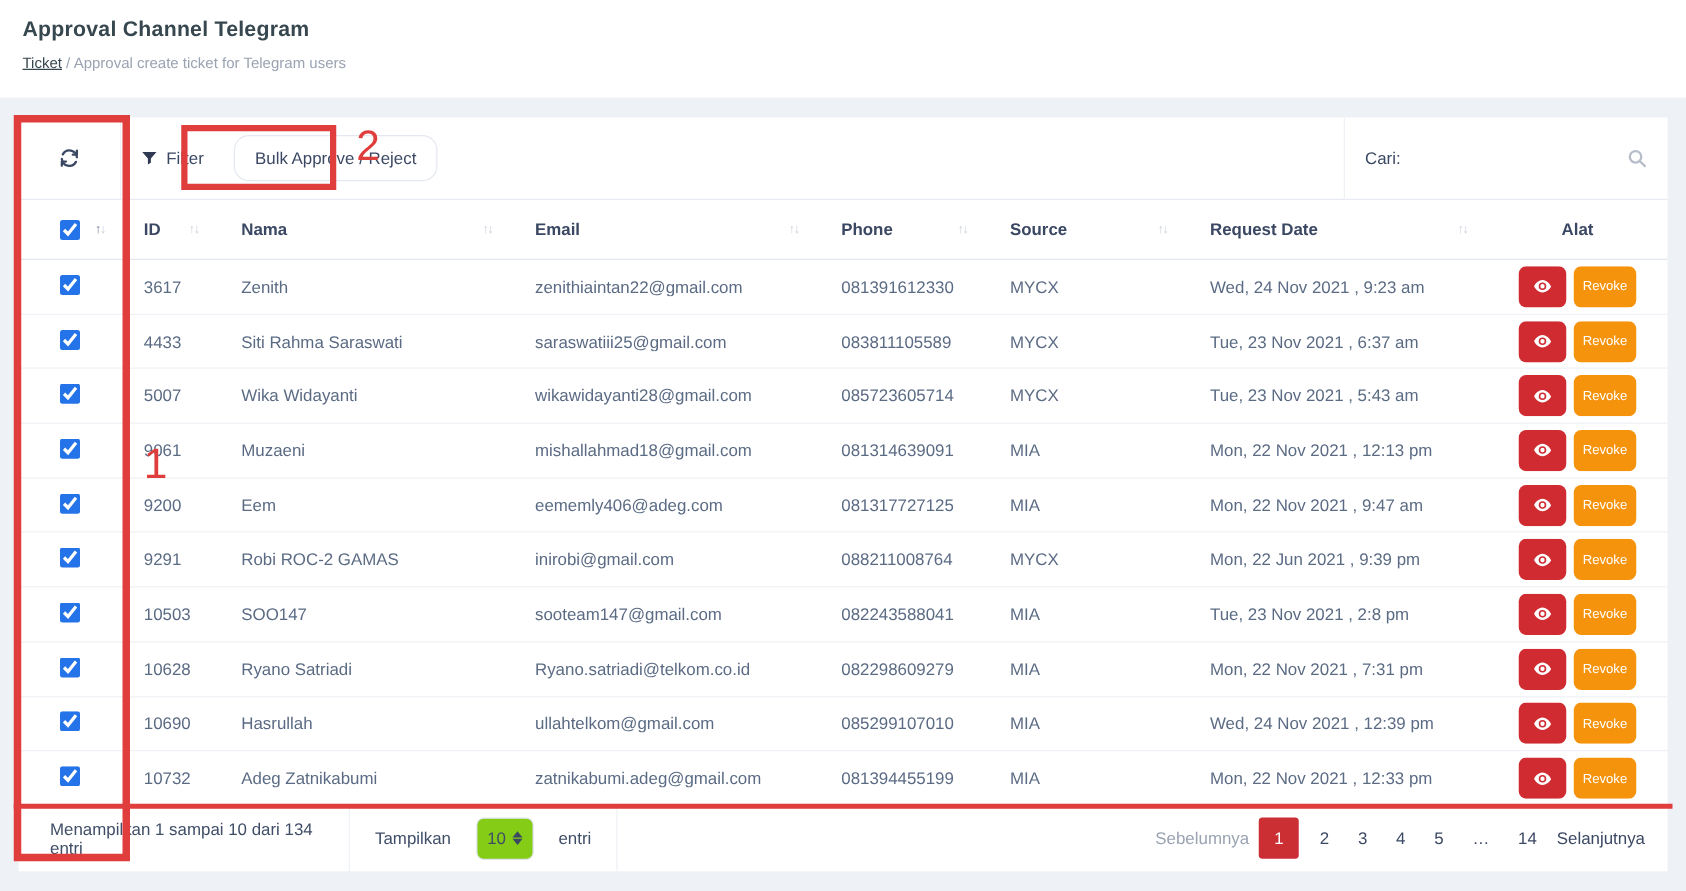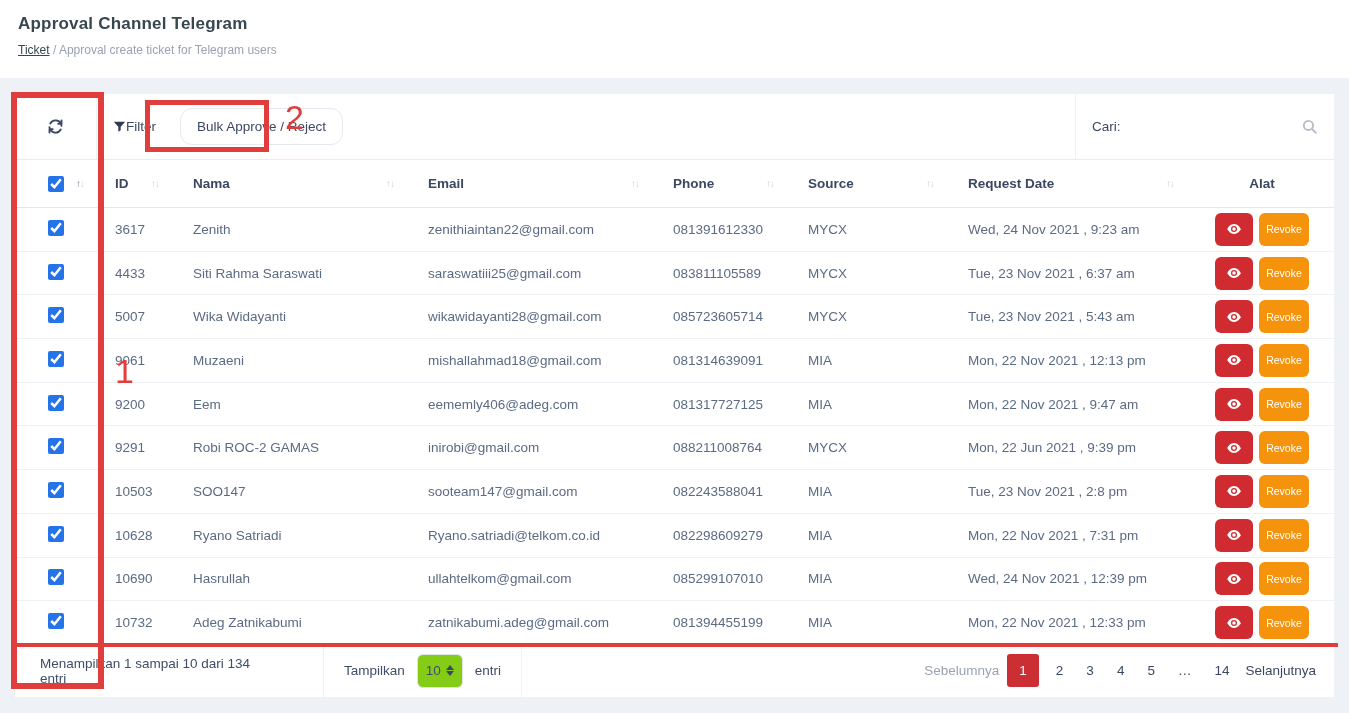--- a/index.html
+++ b/index.html
@@ -15,21 +15,21 @@
   .page-title { font-size:17px; font-weight:bold; color:#37474f; letter-spacing:.2px; }
   .breadcrumb { margin-top:9px; font-size:12px; color:#9aa3b2; }
   .breadcrumb a { color:#37474f; text-decoration:underline; cursor:pointer; }
   .gap { height:16px; }
   
   .panel { background:#fff; margin:0 15px; width:1319px; }
   
   .toolbar { height:66px; display:flex; align-items:center; border-bottom:1px solid #e8ebf1; }
   .tb-refresh { width:82px; height:100%; display:flex; align-items:center; justify-content:center;
     border-right:1px solid #eef1f5; cursor:pointer; }
-  .tb-filter { display:flex; align-items:center; padding:0 10px 0 16px;
+  .tb-filter { display:flex; align-items:center; gap:7px; padding:0 10px 0 16px;
     font-size:13.5px; color:#3b4863; cursor:pointer; }
   .bulk-btn { margin-left:14px; background:#fff; border:1px solid #e4e8ef; border-radius:12px;
     padding:10px 16px; font-size:13.5px; color:#3b4863; font-family:inherit; cursor:pointer; }
   .tb-spacer { flex:1; }
   .tb-search { width:259px; height:100%; border-left:1px solid #eef1f5; display:flex;
     align-items:center; padding:0 16px; }
   .search-label { font-size:13.5px; color:#3b4863; }
   .search-input { flex:1; border:none; outline:none; font-size:13.5px; background:transparent;
     margin:0 8px; min-width:10px; font-family:inherit; }
   
@@ -47,22 +47,22 @@
   .td.check { padding-left:33px; }
   .td.alat { display:flex; justify-content:center; gap:6px; padding-left:0; }
   input[type=checkbox] { width:16px; height:16px; accent-color:#2573e8; cursor:pointer; }
   .btn-eye { width:38px; height:33px; background:#cf2b30; border:none; border-radius:6px;
     display:flex; align-items:center; justify-content:center; cursor:pointer; }
   .btn-revoke { height:33px; padding:0 7px; background:#f6930c; border:none; border-radius:6px;
     color:#fff; font-size:10.5px; font-family:inherit; cursor:pointer; }
   
   .tfoot { height:52px; display:flex; align-items:center; font-size:13.5px; color:#3f4d67; }
   .foot-info { width:264px; padding-left:25px; height:100%; display:flex; align-items:center; }
-  .foot-size { height:100%; display:flex; align-items:center; gap:12px; padding:0 20px;
-    border-left:1px solid #eef1f5; border-right:1px solid #eef1f5;margin-left:44px; }
+  .foot-size { height:100%; display:flex; align-items:center; gap:20px; padding:0 20px;
+    border-left:1px solid #eef1f5; border-right:1px solid #eef1f5; }
   .size-select { width:46px; height:34px; border:1px solid #dfe3ea; border-radius:6px;
     display:flex; align-items:center; justify-content:center; gap:5px; cursor:pointer; background:#84cc16; }
   .spin { display:flex; flex-direction:column; gap:1px; }
   .spin i { width:0; height:0; border-left:4px solid transparent; border-right:4px solid transparent; }
   .spin .u { border-bottom:5px solid #3b4863; }
   .spin .d { border-top:5px solid #3b4863; }
   .foot-spacer { flex:1; }
   .pagination { display:flex; align-items:center; gap:2px; padding-right:18px; }
   .pg-prev { color:#9aa3b2; cursor:default; margin-right:6px; }
   .pg-next { color:#3b4863; cursor:pointer; margin-left:8px; }

